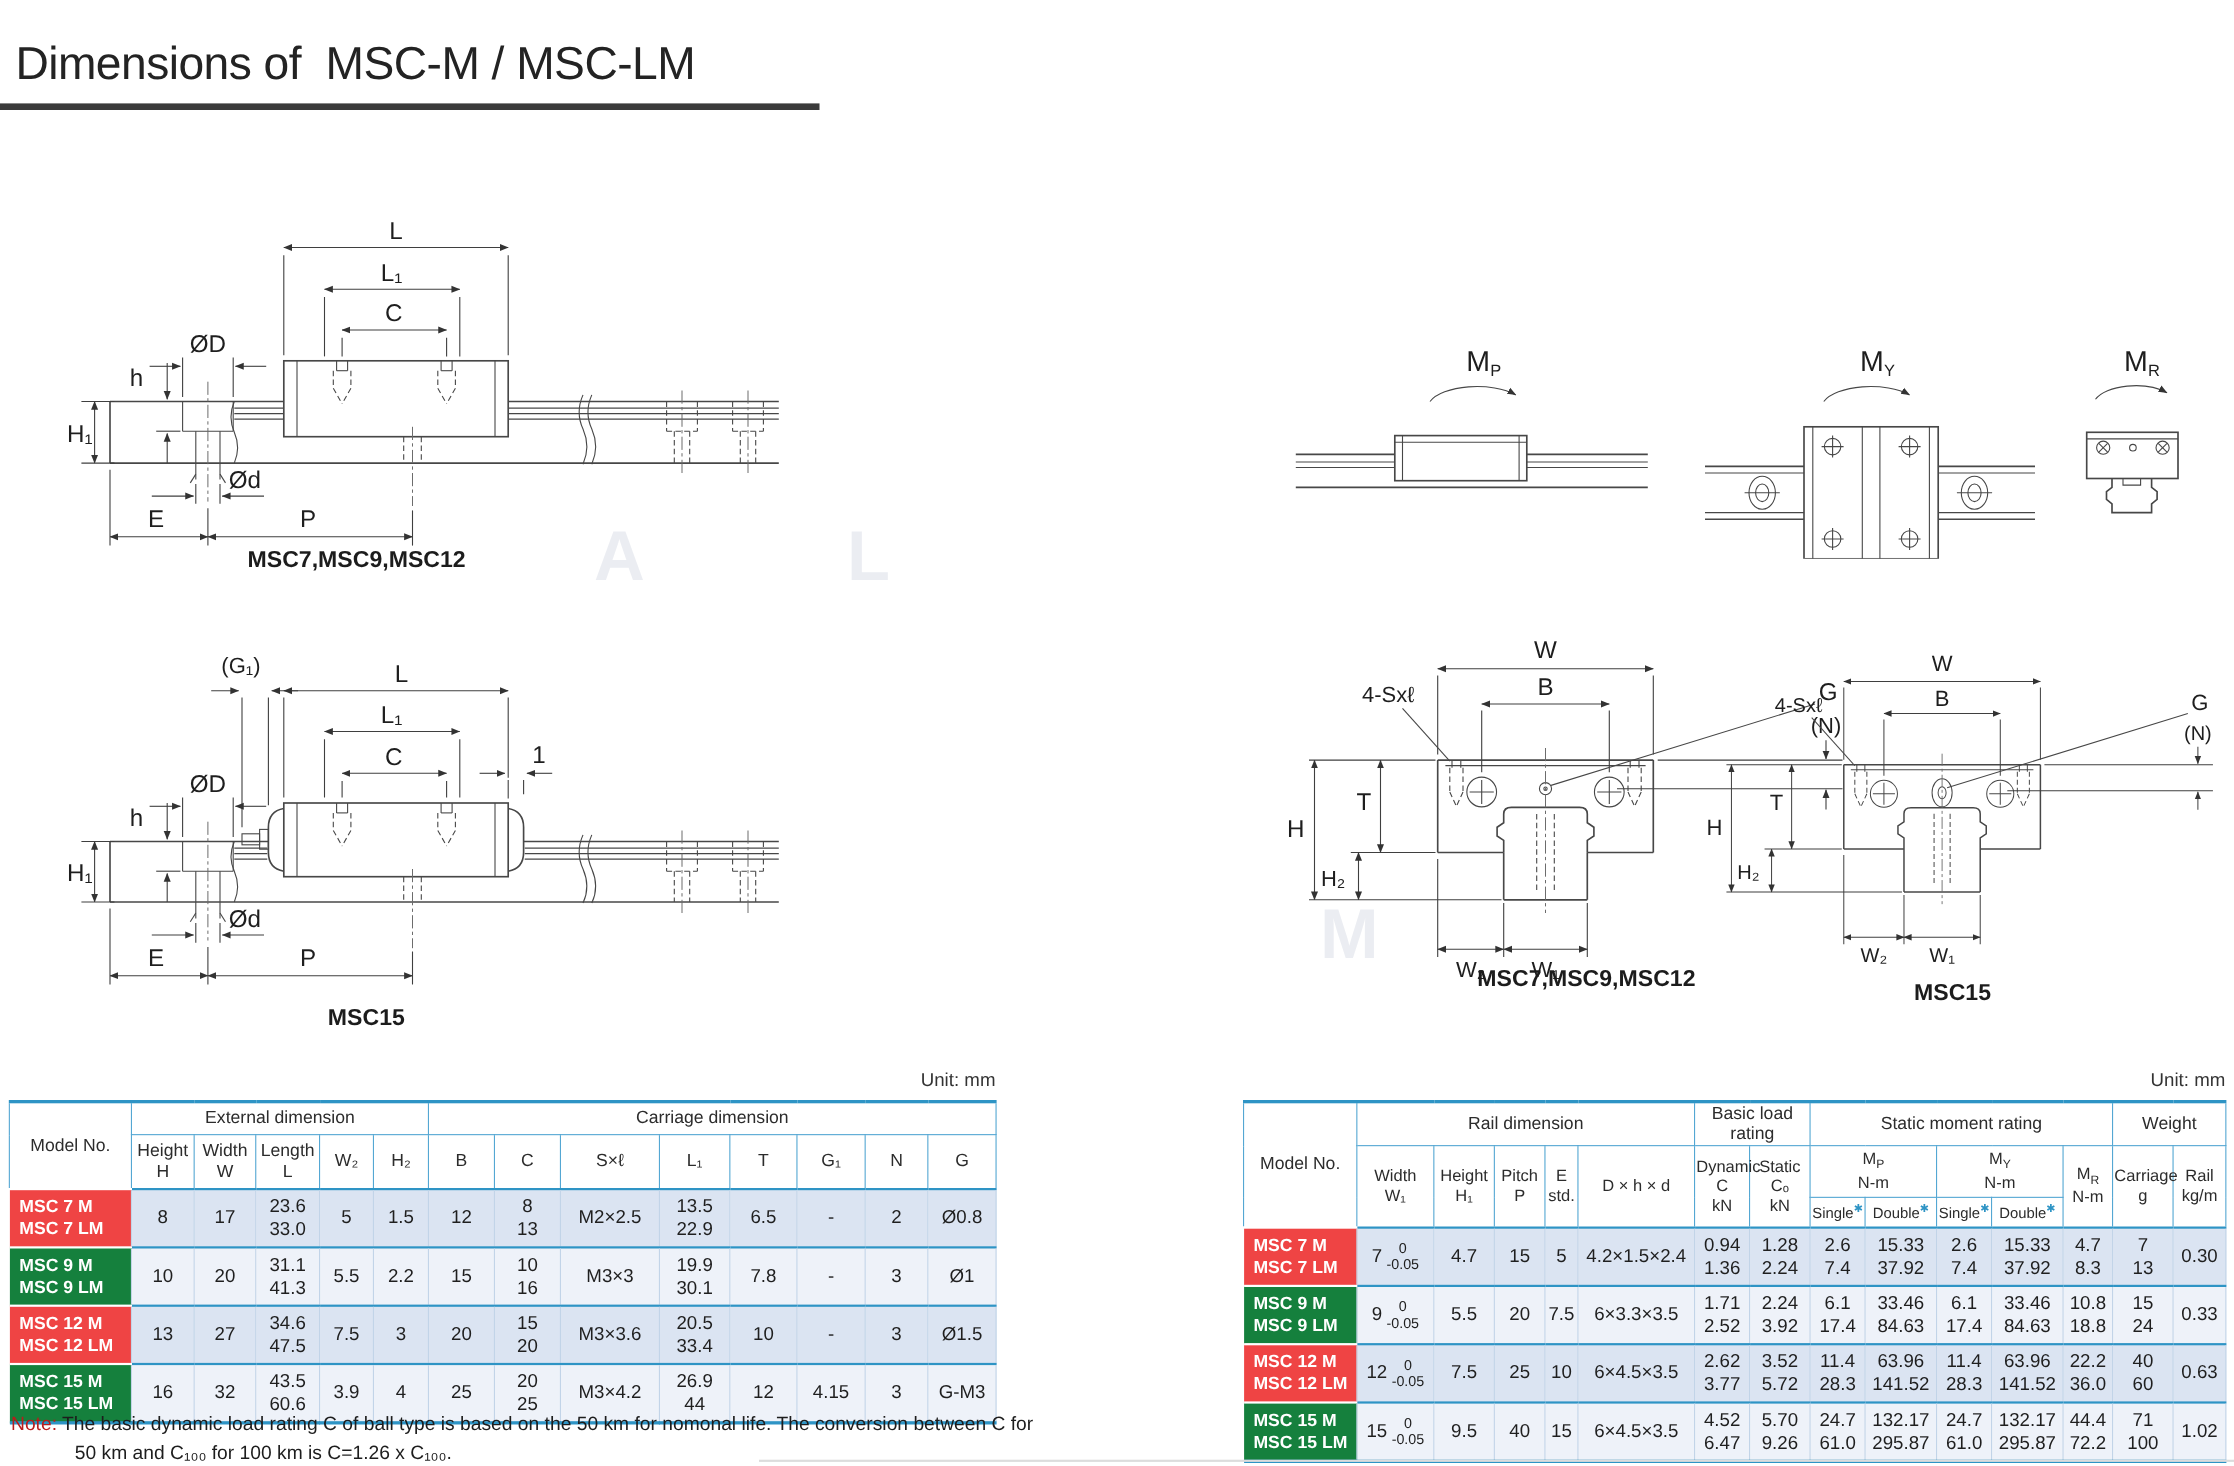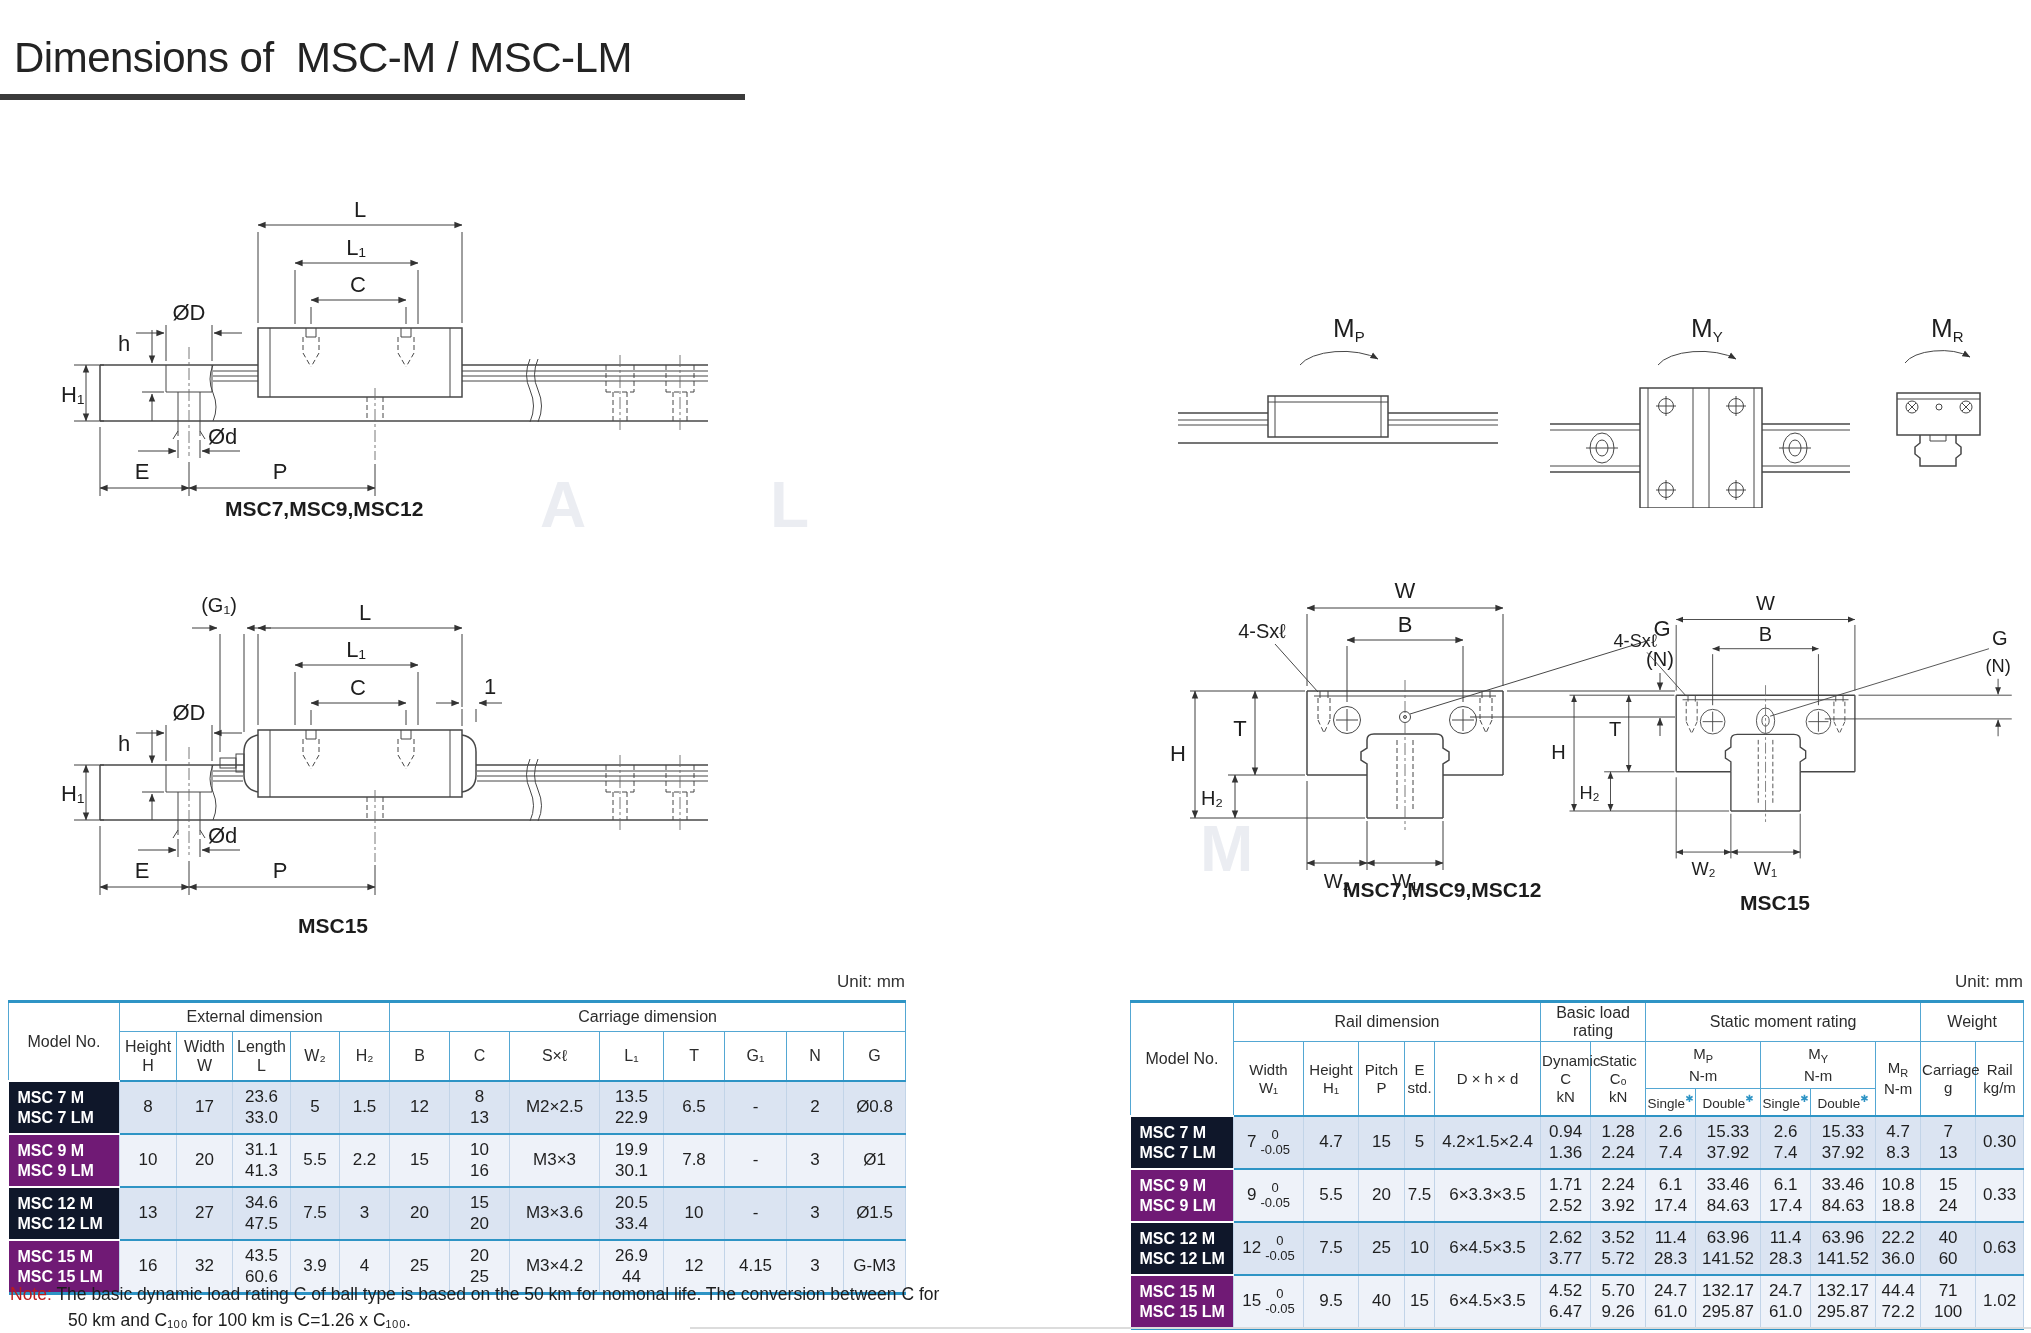--- a/index.html
+++ b/index.html
@@ -32,22 +32,22 @@
   .dtable th { background:#fff; font-weight:normal; color:#2c2c2c; border:1.2px solid #54a7d3; white-space:pre-line; text-align:center; vertical-align:middle; }
   .dtable .h1 th { height:26px; font-size:16px; }
   .ltable .h2 th { height:46px; font-size:16px; line-height:1.2; }
   .rtable .h2 th { height:44px; font-size:15px; line-height:1.2; }
   .rtable .h3 th { height:24px; font-size:13.5px; }
   .dtable tbody td { height:49px; text-align:center; vertical-align:middle; font-size:17px; color:#1f1f1f;
                      white-space:pre-line; line-height:1.18; border-left:1px solid #c2d4e8; border-right:1px solid #c2d4e8;
                      border-top:2px solid #2e94c5; }
   .dtable tbody th.model { font-weight:bold; color:#fff; font-size:16px; text-align:left; padding-left:9px;
                            line-height:1.25; border:none; border-top:2px solid #ffffff; white-space:pre-line; }
-  tr.row-blue th.model { background:#0f172a; }
-  tr.row-gray th.model { background:#701a75; }
+  tr.row-blue th.model { background:#ef4444; }
+  tr.row-gray th.model { background:#15803d; }
   tr.row-blue td { background:#dbe4f2; }
   tr.row-gray td { background:#eef2f9; }
   .star { color:#2e94c5; font-size:10px; vertical-align:super; }
   .hsub { font-size:11px; }
   .wflex { display:flex; align-items:center; justify-content:center; }
   .wv { font-size:17px; }
   .wt { font-size:13px; line-height:1.15; margin-left:4px; white-space:pre-line; text-align:center; }
 
   
   .note { position:absolute; left:10px; top:1281px; font-size:17.5px; color:#1d1d1d; line-height:1.5; }

